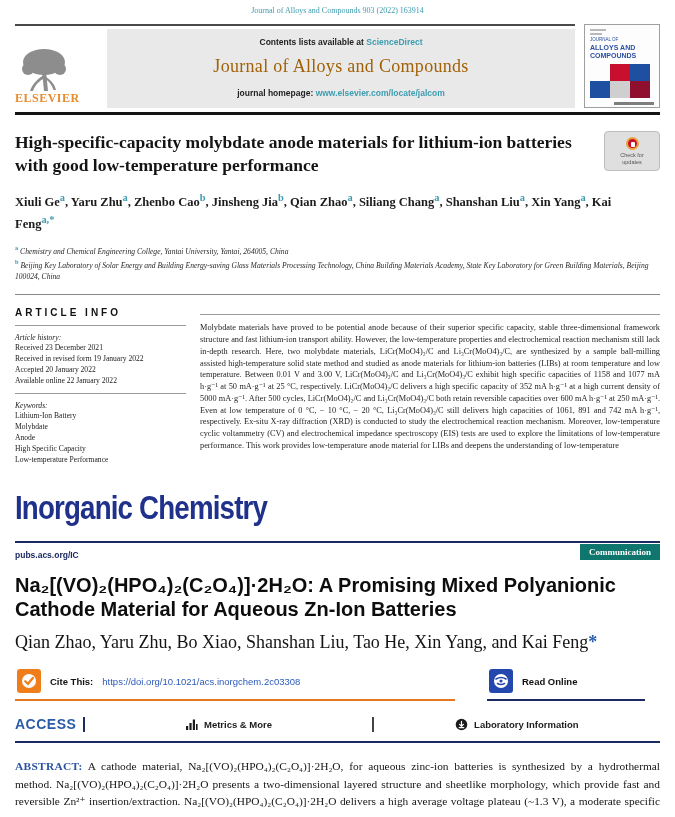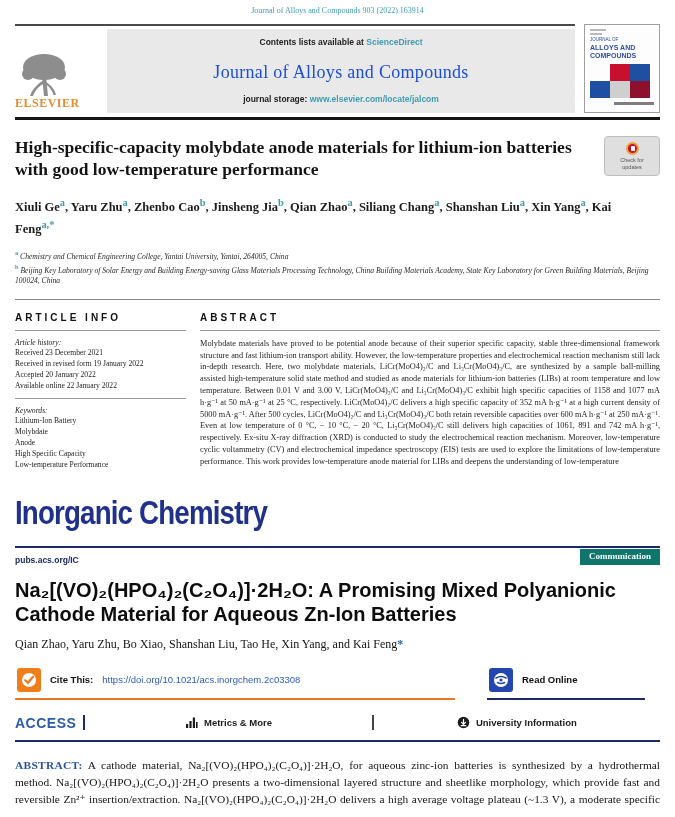--- a/index.html
+++ b/index.html
@@ -11,21 +11,21 @@
   .running-head { text-align:center; padding-top:6px; font-size:8px; color:#3e9cb0; }
 
   
   .els-header { margin:9px 15px 0; display:flex; border-bottom:3px solid #141414; padding-bottom:4px; }
   .els-main { flex:1; display:flex; border-top:2px solid #4a4a4a; padding-top:3px; }
   .els-logo-col { width:92px; display:flex; flex-direction:column; align-items:flex-start; justify-content:flex-end; padding-bottom:2px; }
   .els-wordmark { font-size:12px; letter-spacing:.5px; color:#e78b2d; font-weight:600; margin-top:-2px; }
   .els-graybox { flex:1; background:#e9e9e9; text-align:center; padding:8px 6px 9px; }
   .els-contents { font-size:8.5px; font-weight:700; font-family:"Liberation Sans",sans-serif; color:#222; }
   .els-contents .link { color:#3e9cb0; }
-  .els-journal { font-size:18px; margin-top:15px; color:#1d4ed8; letter-spacing:.3px; }
+  .els-journal { font-size:18px; margin-top:9px; color:#a16207; letter-spacing:.3px; }
   .els-homepage { font-size:8.5px; font-weight:700; font-family:"Liberation Sans",sans-serif; margin-top:11px; color:#222; }
   .els-homepage .link { color:#3e9cb0; }
   .cover { width:76px; margin-left:9px; border:1px solid #9f9f9f; background:#fdfdfd; padding:4px 5px 2px; position:relative; }
   .cover-tiny { width:16px; height:2px; background:#b9b9b9; margin-bottom:2px; }
   .cover-title { font-family:"Liberation Sans",sans-serif; font-weight:700; color:#2b4fa2; font-size:7px; line-height:1.1; margin-top:2px; }
   .cover-sub { font-size:4.5px; color:#2b4fa2; font-family:"Liberation Sans",sans-serif; }
   .cover-grid { margin-top:5px; display:grid; grid-template-columns:repeat(3,20px); grid-auto-rows:17px; }
   .sq-red { background:#c8102e; } .sq-blue { background:#1e4fa0; } .sq-gray { background:#cfcfcf; } .sq-dred { background:#8e0f2e; }
   .cover-bottom { height:3px; background:#7e7e7e; margin-top:4px; width:40px; margin-left:auto; }
 
@@ -55,21 +55,21 @@
 
   
   .acs-logo { margin:24px 15px 0; font-family:"Liberation Sans",sans-serif; font-weight:700; font-size:33px;
               color:#20318c; transform:scaleX(.84); transform-origin:left; letter-spacing:-1px; white-space:nowrap; }
   .acs-rule { margin:14px 15px 0; border-top:2px solid #1b2a63; position:relative; height:22px; }
   .acs-badge { position:absolute; right:0; top:1px; background:#0f766e; color:#fff; font-family:Liberation Serif, serif;
                font-size:9px; font-weight:700; padding:2.5px 9px 3.5px; }
   .acs-site { position:absolute; left:0; top:7px; font-family:"Liberation Sans",sans-serif; font-weight:700; font-size:8.5px; color:#1b2a63; }
   .acs-title { margin:10px 15px 0; width:620px; font-family:"Liberation Sans",sans-serif; font-weight:700;
                font-size:20px; line-height:1.2; color:#0d0d0d; }
-  .acs-authors { margin:11px 15px 0; font-size:12px; color:#141414; }
+  .acs-authors { margin:11px 15px 0; font-size:18px; color:#141414; }
   .acs-star { color:#2a5fad; font-weight:700; }
 
   .cite-row { margin:13px 15px 0; display:flex; align-items:stretch; }
   .cite-box { width:440px; display:flex; align-items:center; gap:9px; border-bottom:2.5px solid #e87722; padding:3px 2px 6px; }
   .read-box { margin-left:32px; width:158px; display:flex; align-items:center; gap:9px; border-bottom:2.5px solid #1b2a63; padding:3px 2px 6px; }
   .mini-sq { width:24px; height:24px; border-radius:3px; display:flex; align-items:center; justify-content:center; flex:0 0 auto; }
   .mini-orange { background:#ef7d1a; } .mini-blue { background:#2447ad; }
   .cite-label, .read-label { font-family:"Liberation Sans",sans-serif; font-weight:700; font-size:9.5px; color:#111; }
   .cite-doi { font-family:"Liberation Sans",sans-serif; font-size:9.5px; color:#2d5bb8; }
 
@@ -106,21 +106,21 @@
           </g>
         </svg>
         <div class="els-wordmark">ELSEVIER</div>
       </div>
       <div class="els-graybox">
         <div class="els-contents">
           <span>Contents lists available at </span><span class="link">ScienceDirect</span>
         </div>
         <div class="els-journal">Journal of Alloys and Compounds</div>
         <div class="els-homepage">
-          <span>journal storage: </span><span class="link">www.elsevier.com/locate/jalcom</span>
+          <span>journal homepage: </span><span class="link">www.elsevier.com/locate/jalcom</span>
         </div>
       </div>
     </div>
     <div class="cover">
       <div class="cover-tiny"></div>
       <div class="cover-tiny" style="width:12px"></div>
       <div class="cover-sub">JOURNAL OF</div>
       <div class="cover-title">
         <div>ALLOYS AND</div>
         <div>COMPOUNDS</div>
@@ -170,21 +170,20 @@
       <div class="info-line">Available online 22 January 2022</div>
       <div class="col-rule"></div>
       <div class="info-label">Keywords:</div>
       <div class="info-line">Lithium-Ion Battery</div>
       <div class="info-line">Molybdate</div>
       <div class="info-line">Anode</div>
       <div class="info-line">High Specific Capacity</div>
       <div class="info-line">Low-temperature Performance</div>
     </div>
     <div class="col-abs">
-      <div class="col-head">ABSTRACT</div>
       <div class="col-rule"></div>
       <div class="abs-text">Molybdate materials have proved to be potential anode because of their superior specific capacity, stable three-dimensional framework structure and fast lithium-ion transport ability. However, the low-temperature properties and electrochemical reaction mechanism still lack in-depth research. Here, two molybdate materials, LiCr(MoO4)₂/C and Li₃Cr(MoO4)₃/C, are synthesized by a sample ball-milling assisted high-temperature solid state method and studied as anode materials for lithium-ion batteries (LIBs) at room temperature and low temperature. Between 0.01 V and 3.00 V, LiCr(MoO4)₂/C and Li₃Cr(MoO4)₃/C exhibit high specific capacities of 1158 and 1077 mA h·g⁻¹ at 50 mA·g⁻¹ at 25 °C, respectively. LiCr(MoO4)₂/C delivers a high specific capacity of 352 mA h·g⁻¹ at a high current density of 5000 mA·g⁻¹. After 500 cycles, LiCr(MoO4)₂/C and Li₃Cr(MoO4)₃/C both retain reversible capacities over 600 mA h·g⁻¹ at 250 mA·g⁻¹. Even at low temperature of 0 °C, − 10 °C, − 20 °C, Li₃Cr(MoO4)₃/C still delivers high capacities of 1061, 891 and 742 mA h·g⁻¹, respectively. Ex-situ X-ray diffraction (XRD) is conducted to study the electrochemical reaction mechanism. Moreover, low-temperature cyclic voltammetry (CV) and electrochemical impedance spectroscopy (EIS) tests are used to explore the limitations of low-temperature performance. This work provides low-temperature anode material for LIBs and deepens the understanding of low-temperature</div>
     </div>
   </div>
 
   <div class="acs-logo">Inorganic Chemistry</div>
 
   <div class="acs-rule">
     <div class="acs-site">pubs.acs.org/IC</div>
     <div class="acs-badge">Communication</div>
@@ -233,21 +232,21 @@
         </svg>
       <span>Metrics &amp; More</span>
     </span>
     <span class="access-sep"></span>
     <span class="access-sep"></span>
     <span class="access-item">
       <svg width="13" height="13" viewBox="0 0 13 13">
           <circle cx="6.5" cy="6.5" r="5.8" fill="#1c1c1c"></circle>
           <path d="M6.5 3.4 L6.5 8 M4.6 6.4 L6.5 8.3 L8.4 6.4 M4.2 9.6 L8.8 9.6" stroke="#fff" stroke-width="1.2" fill="none" stroke-linecap="round"></path>
         </svg>
-      <span>University Information</span>
+      <span>Laboratory Information</span>
     </span>
   </div>
 
   <div class="acs-abstract">
     <span class="abs-label">ABSTRACT:</span>
     <span>A cathode material, Na₂[(VO)₂(HPO₄)₂(C₂O₄)]·2H₂O, for aqueous zinc-ion batteries is synthesized by a hydrothermal method. Na₂[(VO)₂(HPO₄)₂(C₂O₄)]·2H₂O presents a two-dimensional layered structure and sheetlike morphology, which provide fast and reversible Zn²⁺ insertion/extraction. Na₂[(VO)₂(HPO₄)₂(C₂O₄)]·2H₂O delivers a high average voltage plateau (~1.3 V), a moderate specific capacity (90 mA h g⁻¹), and good cycle stability (100% after 100 cycles). The Zn²⁺ storage mechanism is investigated by in situ XRD and ex situ XPS.</span>
   </div>
 
 </div>
 

